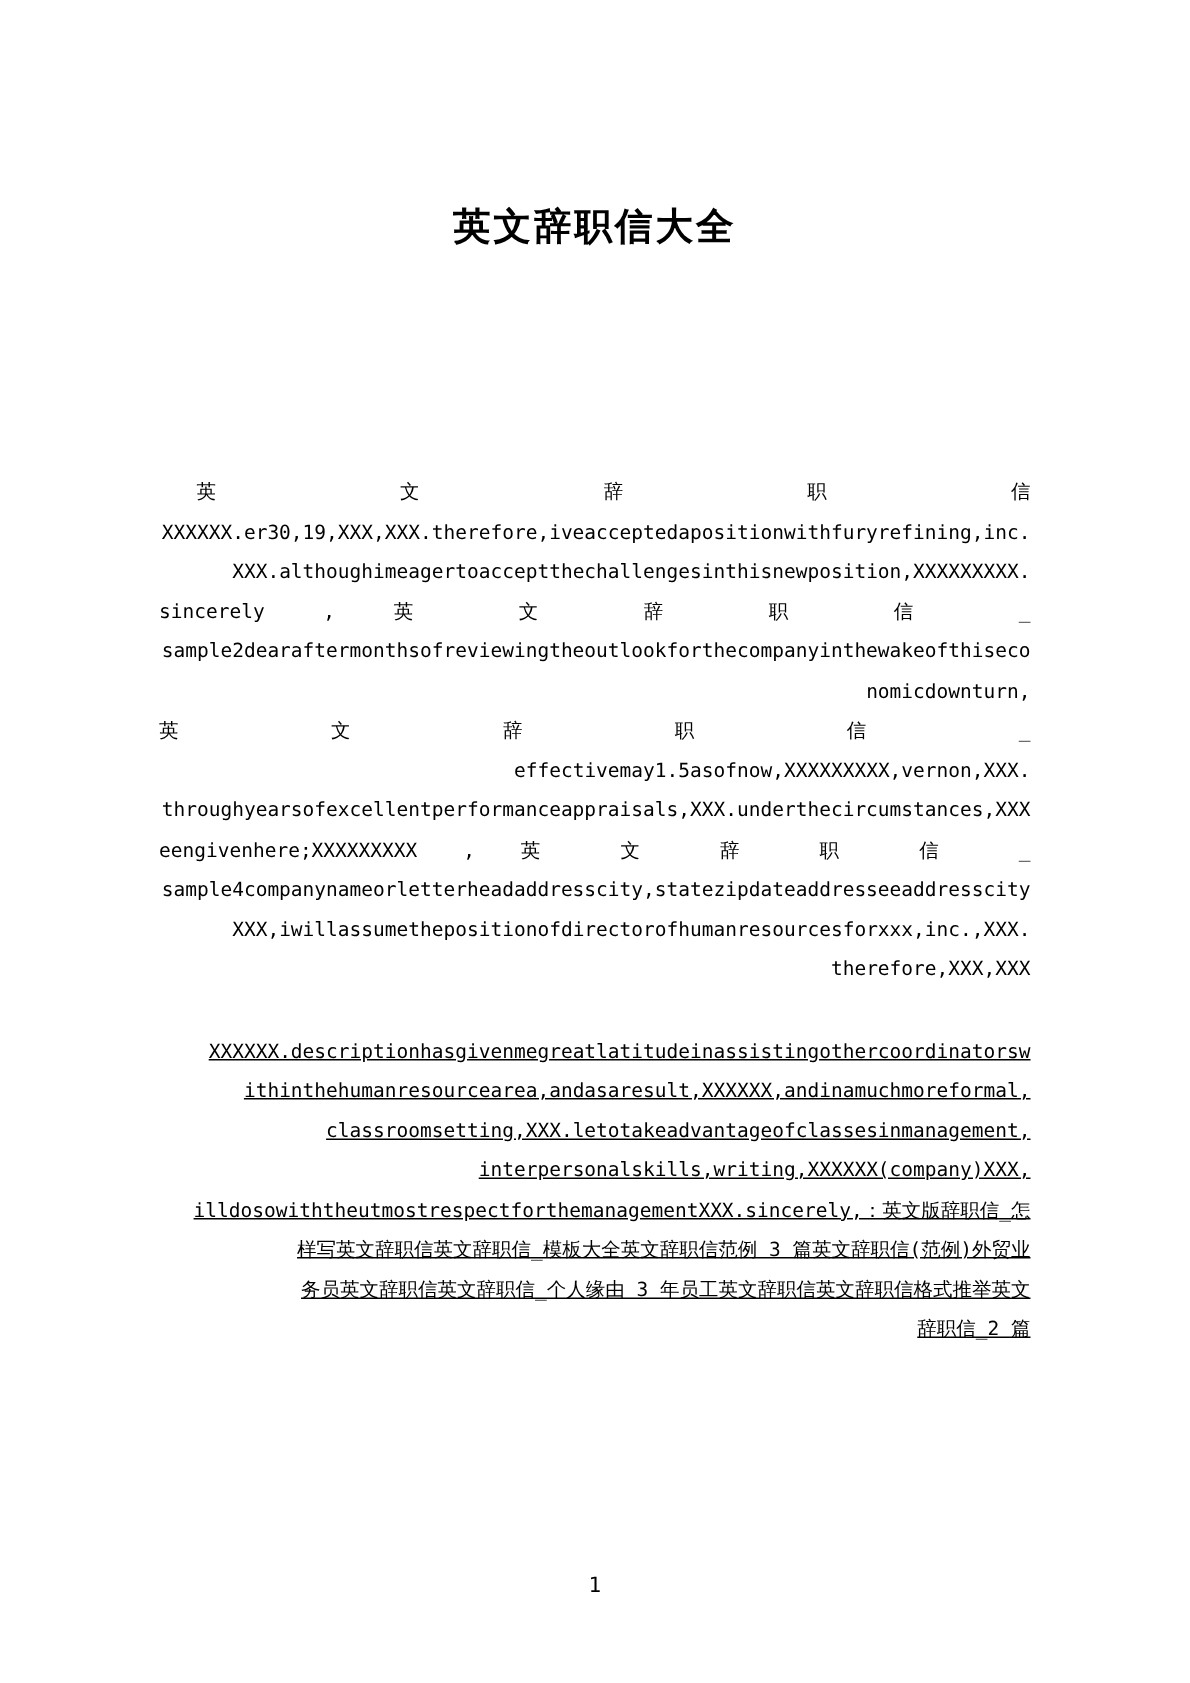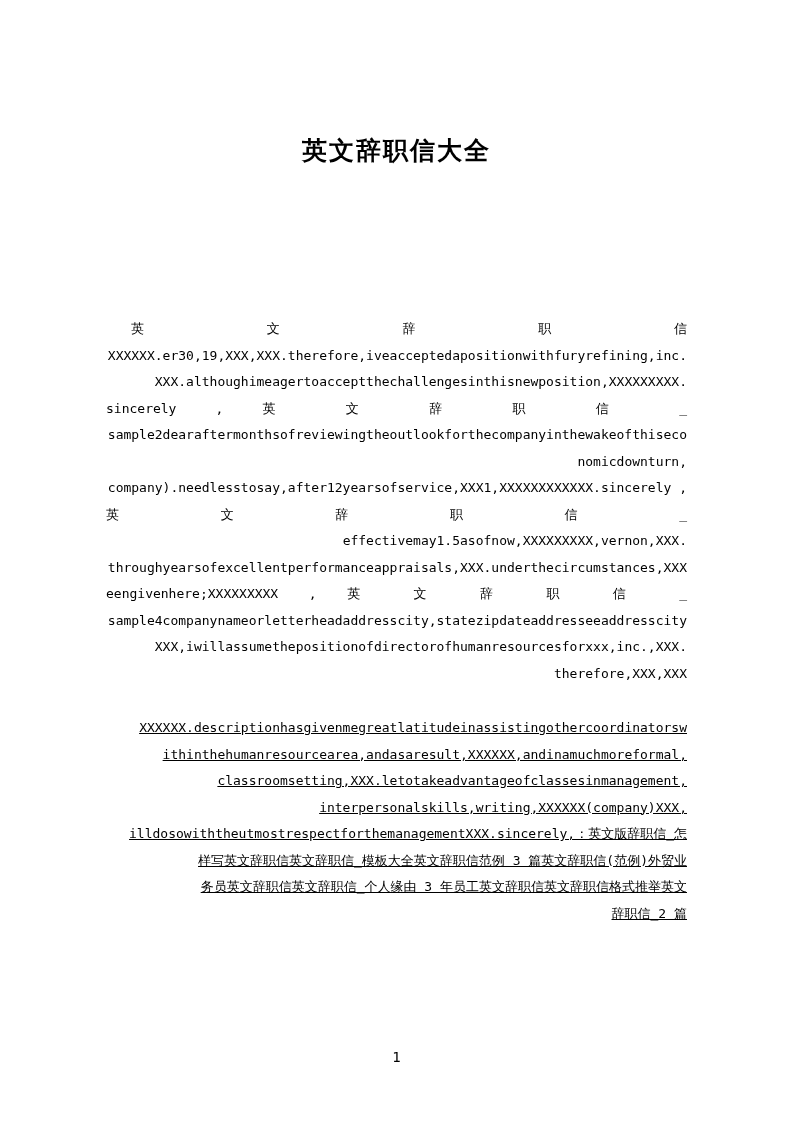--- a/index.html
+++ b/index.html
@@ -70,21 +70,20 @@
 
   <div class="content">
 
     <div class="para para-1">
       <div class="line spread indent">英 文 辞 职 信</div>
       <div class="line">XXXXXX.er30,19,XXX,XXX.therefore,iveacceptedapositionwithfuryrefining,inc.</div>
       <div class="line">XXX.althoughimeagertoacceptthechallengesinthisnewposition,XXXXXXXXX.</div>
       <div class="line spread">sincerely , 英 文 辞 职 信 _</div>
       <div class="line">sample2dearaftermonthsofreviewingtheoutlookforthecompanyinthewakeofthiseco</div>
       <div class="line">nomicdownturn,</div>
-      <div class="line">company).needlesstosay,after12yearsofservice,XXX1,XXXXXXXXXXXX.sincerely ,</div>
       <div class="line spread">英 文 辞 职 信 _</div>
       <div class="line">effectivemay1.5asofnow,XXXXXXXXX,vernon,XXX.</div>
       <div class="line">throughyearsofexcellentperformanceappraisals,XXX.underthecircumstances,XXX</div>
       <div class="line spread">eengivenhere;XXXXXXXXX , 英 文 辞 职 信 _</div>
       <div class="line">sample4companynameorletterheadaddresscity,statezipdateaddresseeaddresscity</div>
       <div class="line">XXX,iwillassumethepositionofdirectorofhumanresourcesforxxx,inc.,XXX.</div>
       <div class="line">therefore,XXX,XXX</div>
     </div>
 
     <div class="para para-2">

